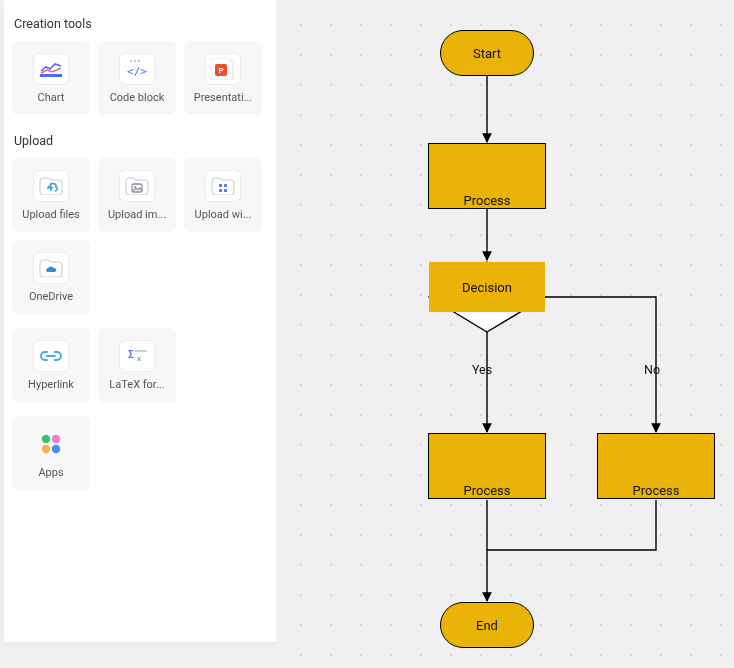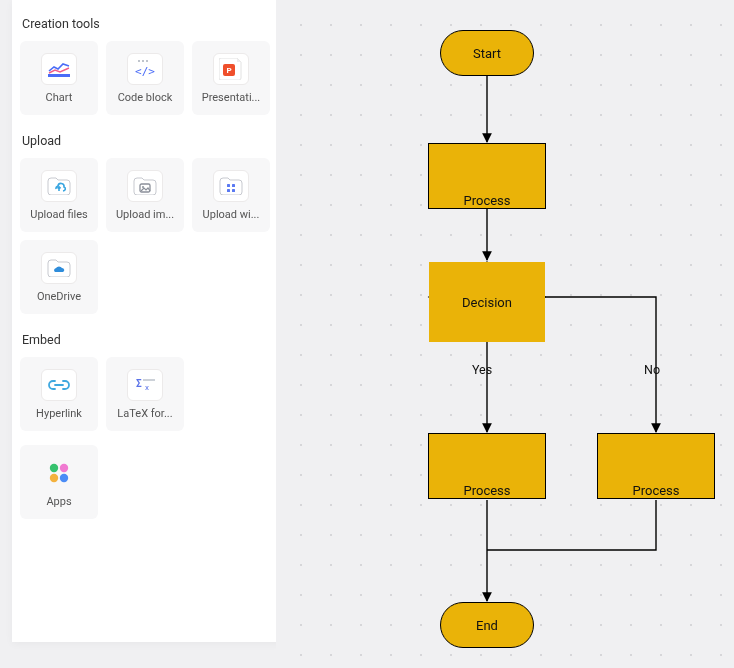--- a/index.html
+++ b/index.html
@@ -1,20 +1,20 @@
 <!DOCTYPE html>
 <html><head>
   <meta charset="utf-8">
   <style>
     * { box-sizing: border-box; margin: 0; padding: 0; }
     body { font-family: -apple-system, BlinkMacSystemFont, "Segoe UI", Roboto, Helvetica, Arial, sans-serif; background: #f0f0f2; width: 734px; height: 668px; overflow: hidden; position: relative; }
 
     .sidebar {
       position: absolute;
-      left: 12px; top: 0;
+      left: 4px; top: 0;
       width: 276px; height: 642px;
       background: #ffffff;
       border-radius: 0 0 8px 0;
       padding: 12px 8px 8px 8px;
       box-shadow: 0 2px 8px rgba(0,0,0,0.04);
     }
     .section-heading {
       font-size: 12.5px;
       color: #333;
       padding: 4px 2px 10px 2px;
@@ -186,21 +186,20 @@
       <span class="icon-wrap">
         <svg width="24" height="18" viewBox="0 0 24 18">
           <path d="M1 4 a3 3 0 0 1 3 -3 h5 l2 2 h9 a3 3 0 0 1 3 3 v9 a3 3 0 0 1 -3 3 H4 a3 3 0 0 1 -3 -3 Z" fill="none" stroke="#c7c9cf" stroke-width="1"></path>
           <path d="M8 13 a3 2.4 0 0 1 1 -4 a3.4 3 0 0 1 6 0 a2.8 2.2 0 0 1 1 4 Z" fill="#2f8ddb"></path>
         </svg>
       </span>
       <span class="tile-label">OneDrive</span>
     </div>
   </div>
 
-  <div class="section-heading">Embed</div>
   <div class="tile-grid">
 
     <div class="tile">
       <span class="icon-wrap">
         <svg width="22" height="14" viewBox="0 0 22 14">
           <path d="M7 3 h-2 a4 4 0 0 0 0 8 h2 M15 3 h2 a4 4 0 0 1 0 8 h-2 M7 7 h8" fill="none" stroke="#3fa8df" stroke-width="1.8" stroke-linecap="round"></path>
         </svg>
       </span>
       <span class="tile-label">Hyperlink</span>
     </div>
@@ -258,21 +257,21 @@
   </svg>
 
   <div class="node start" style="left:164px; top:30px; width:94px; height:46px;">
     <span>Start</span>
   </div>
 
   <div class="node process" style="left:152px; top:143px; width:118px; height:66px;">
     <span>Process</span>
   </div>
 
-  <div class="node decision" style="left:153px; top:262px; width:116px; height:80px;">
+  <div class="node decision" style="left:153px; top:262px; width:116px; height:50px;">
     <span>Decision</span>
   </div>
 
   <div class="edge-label" style="left:196px; top:362px;">Yes</div>
   <div class="edge-label" style="left:368px; top:362px;">No</div>
 
   <div class="node process" style="left:152px; top:433px; width:118px; height:66px;">
     <span>Process</span>
   </div>
 

